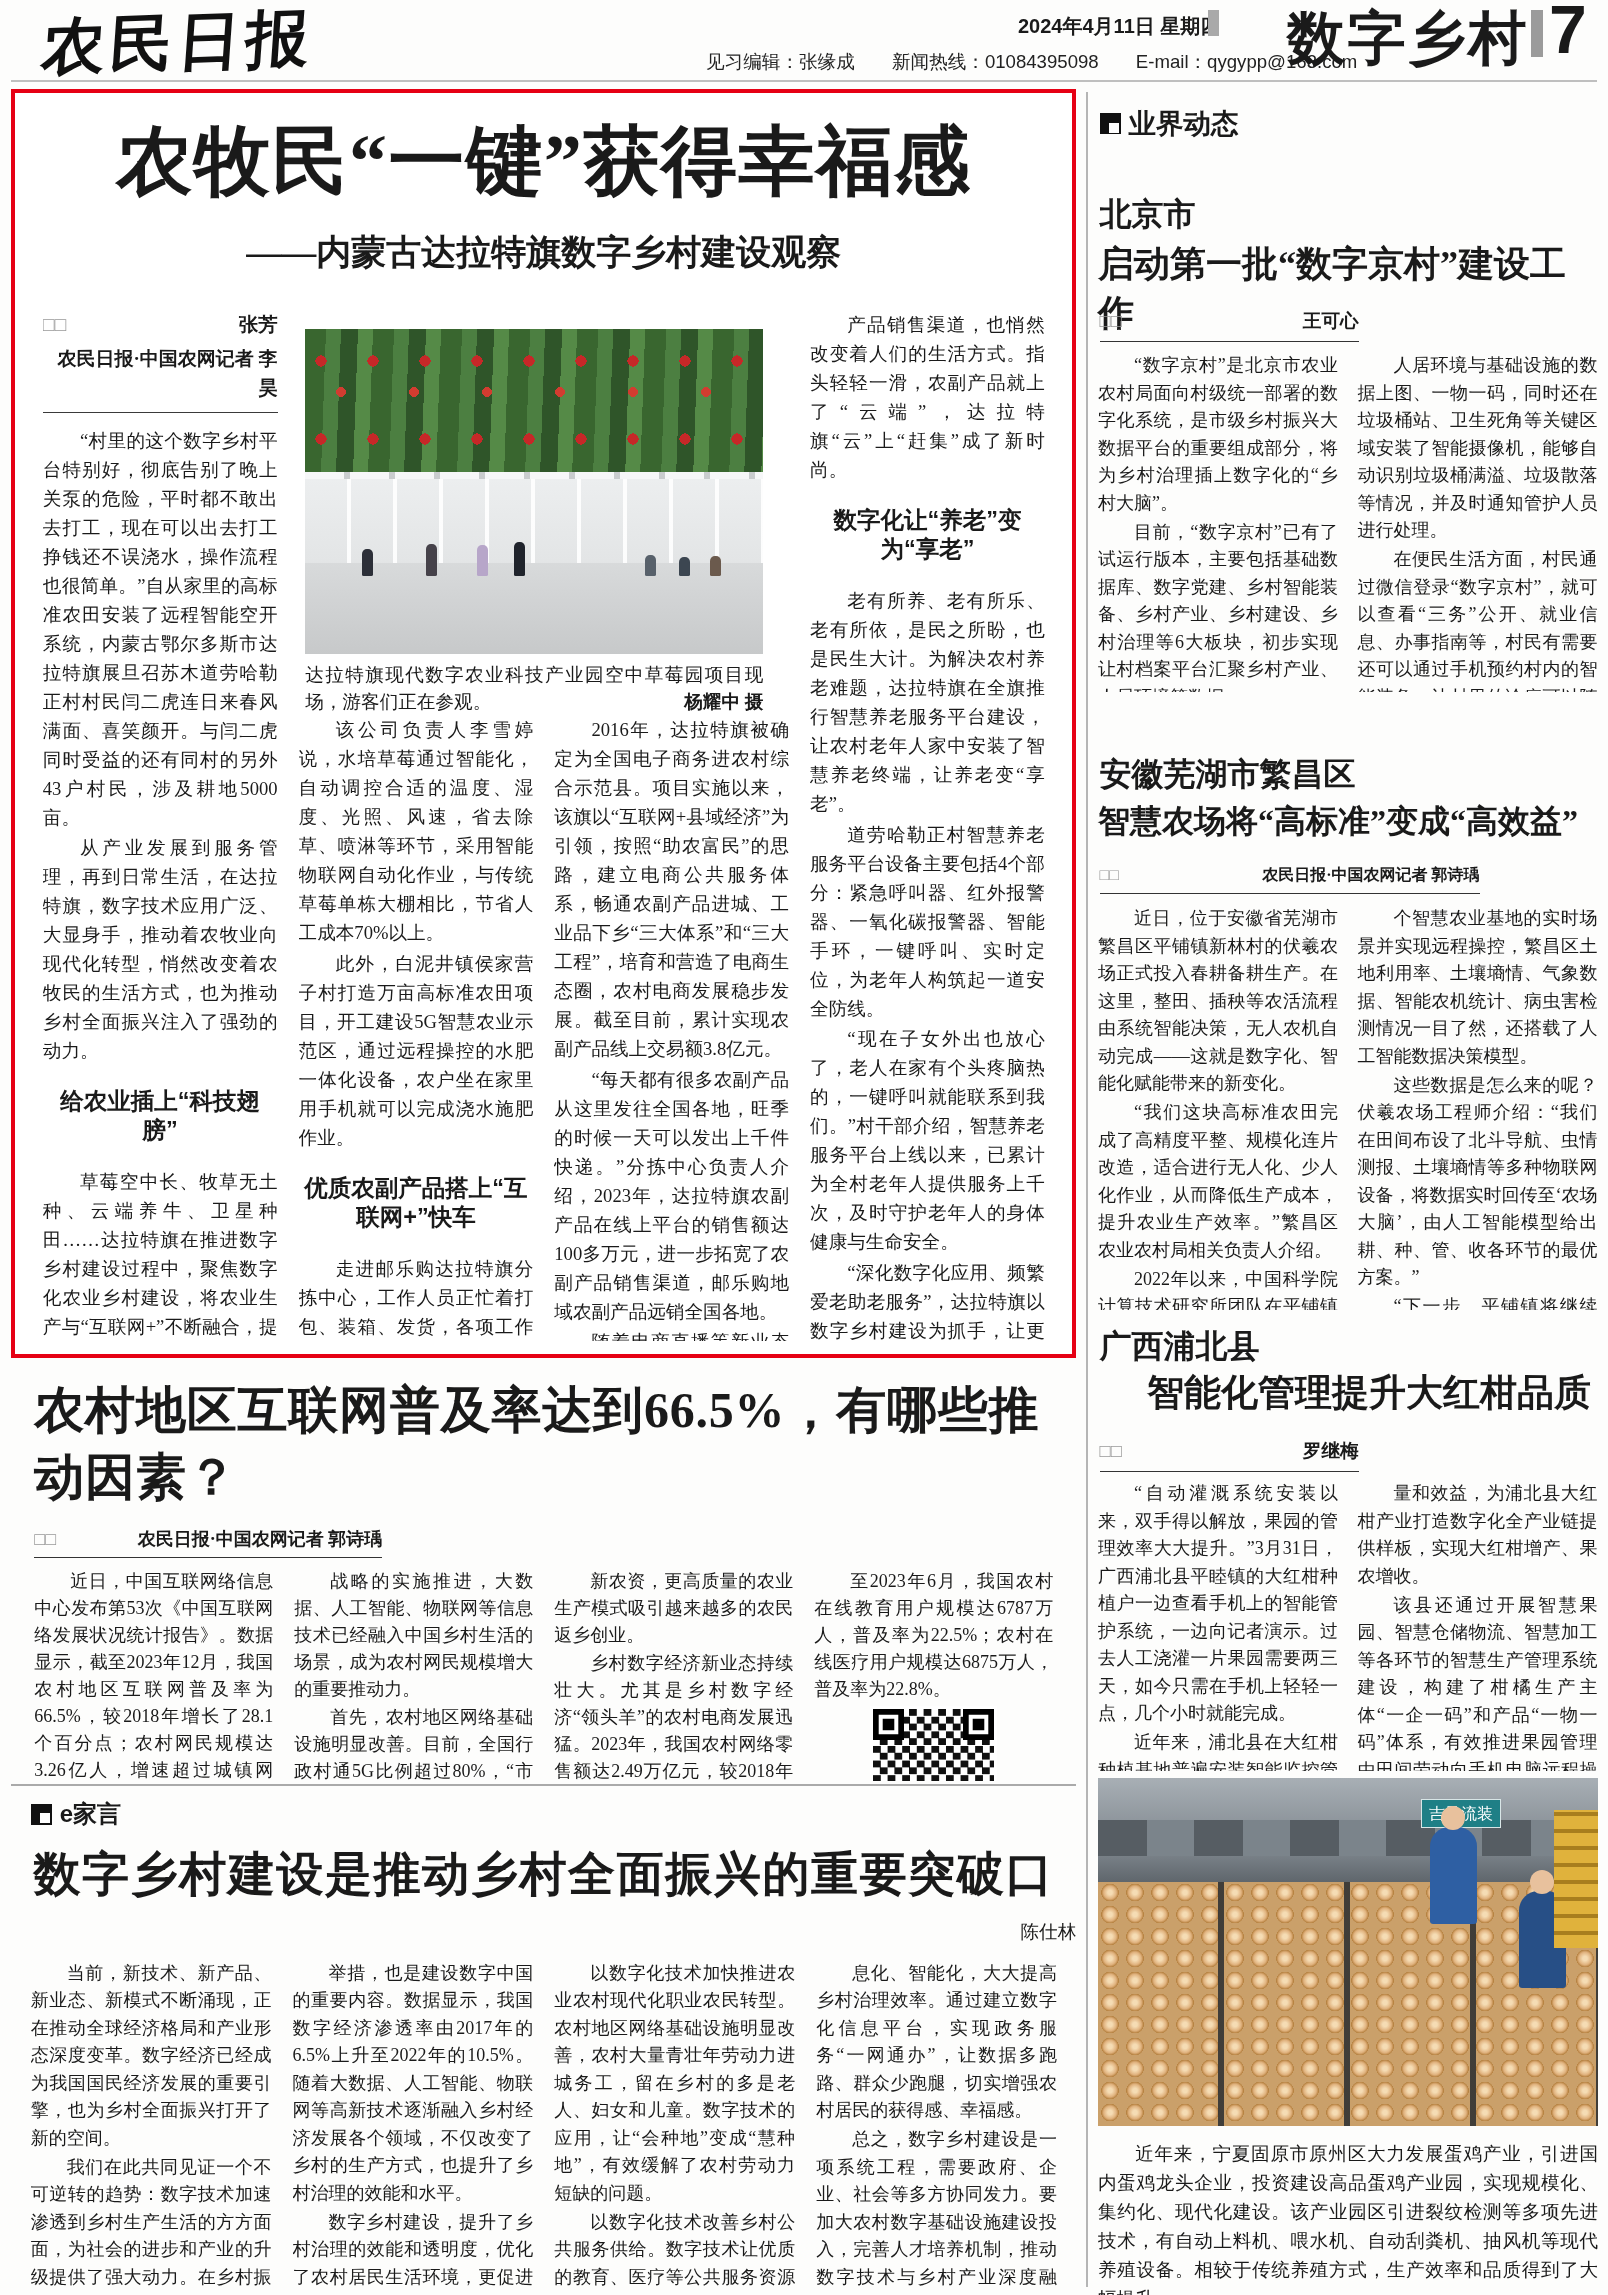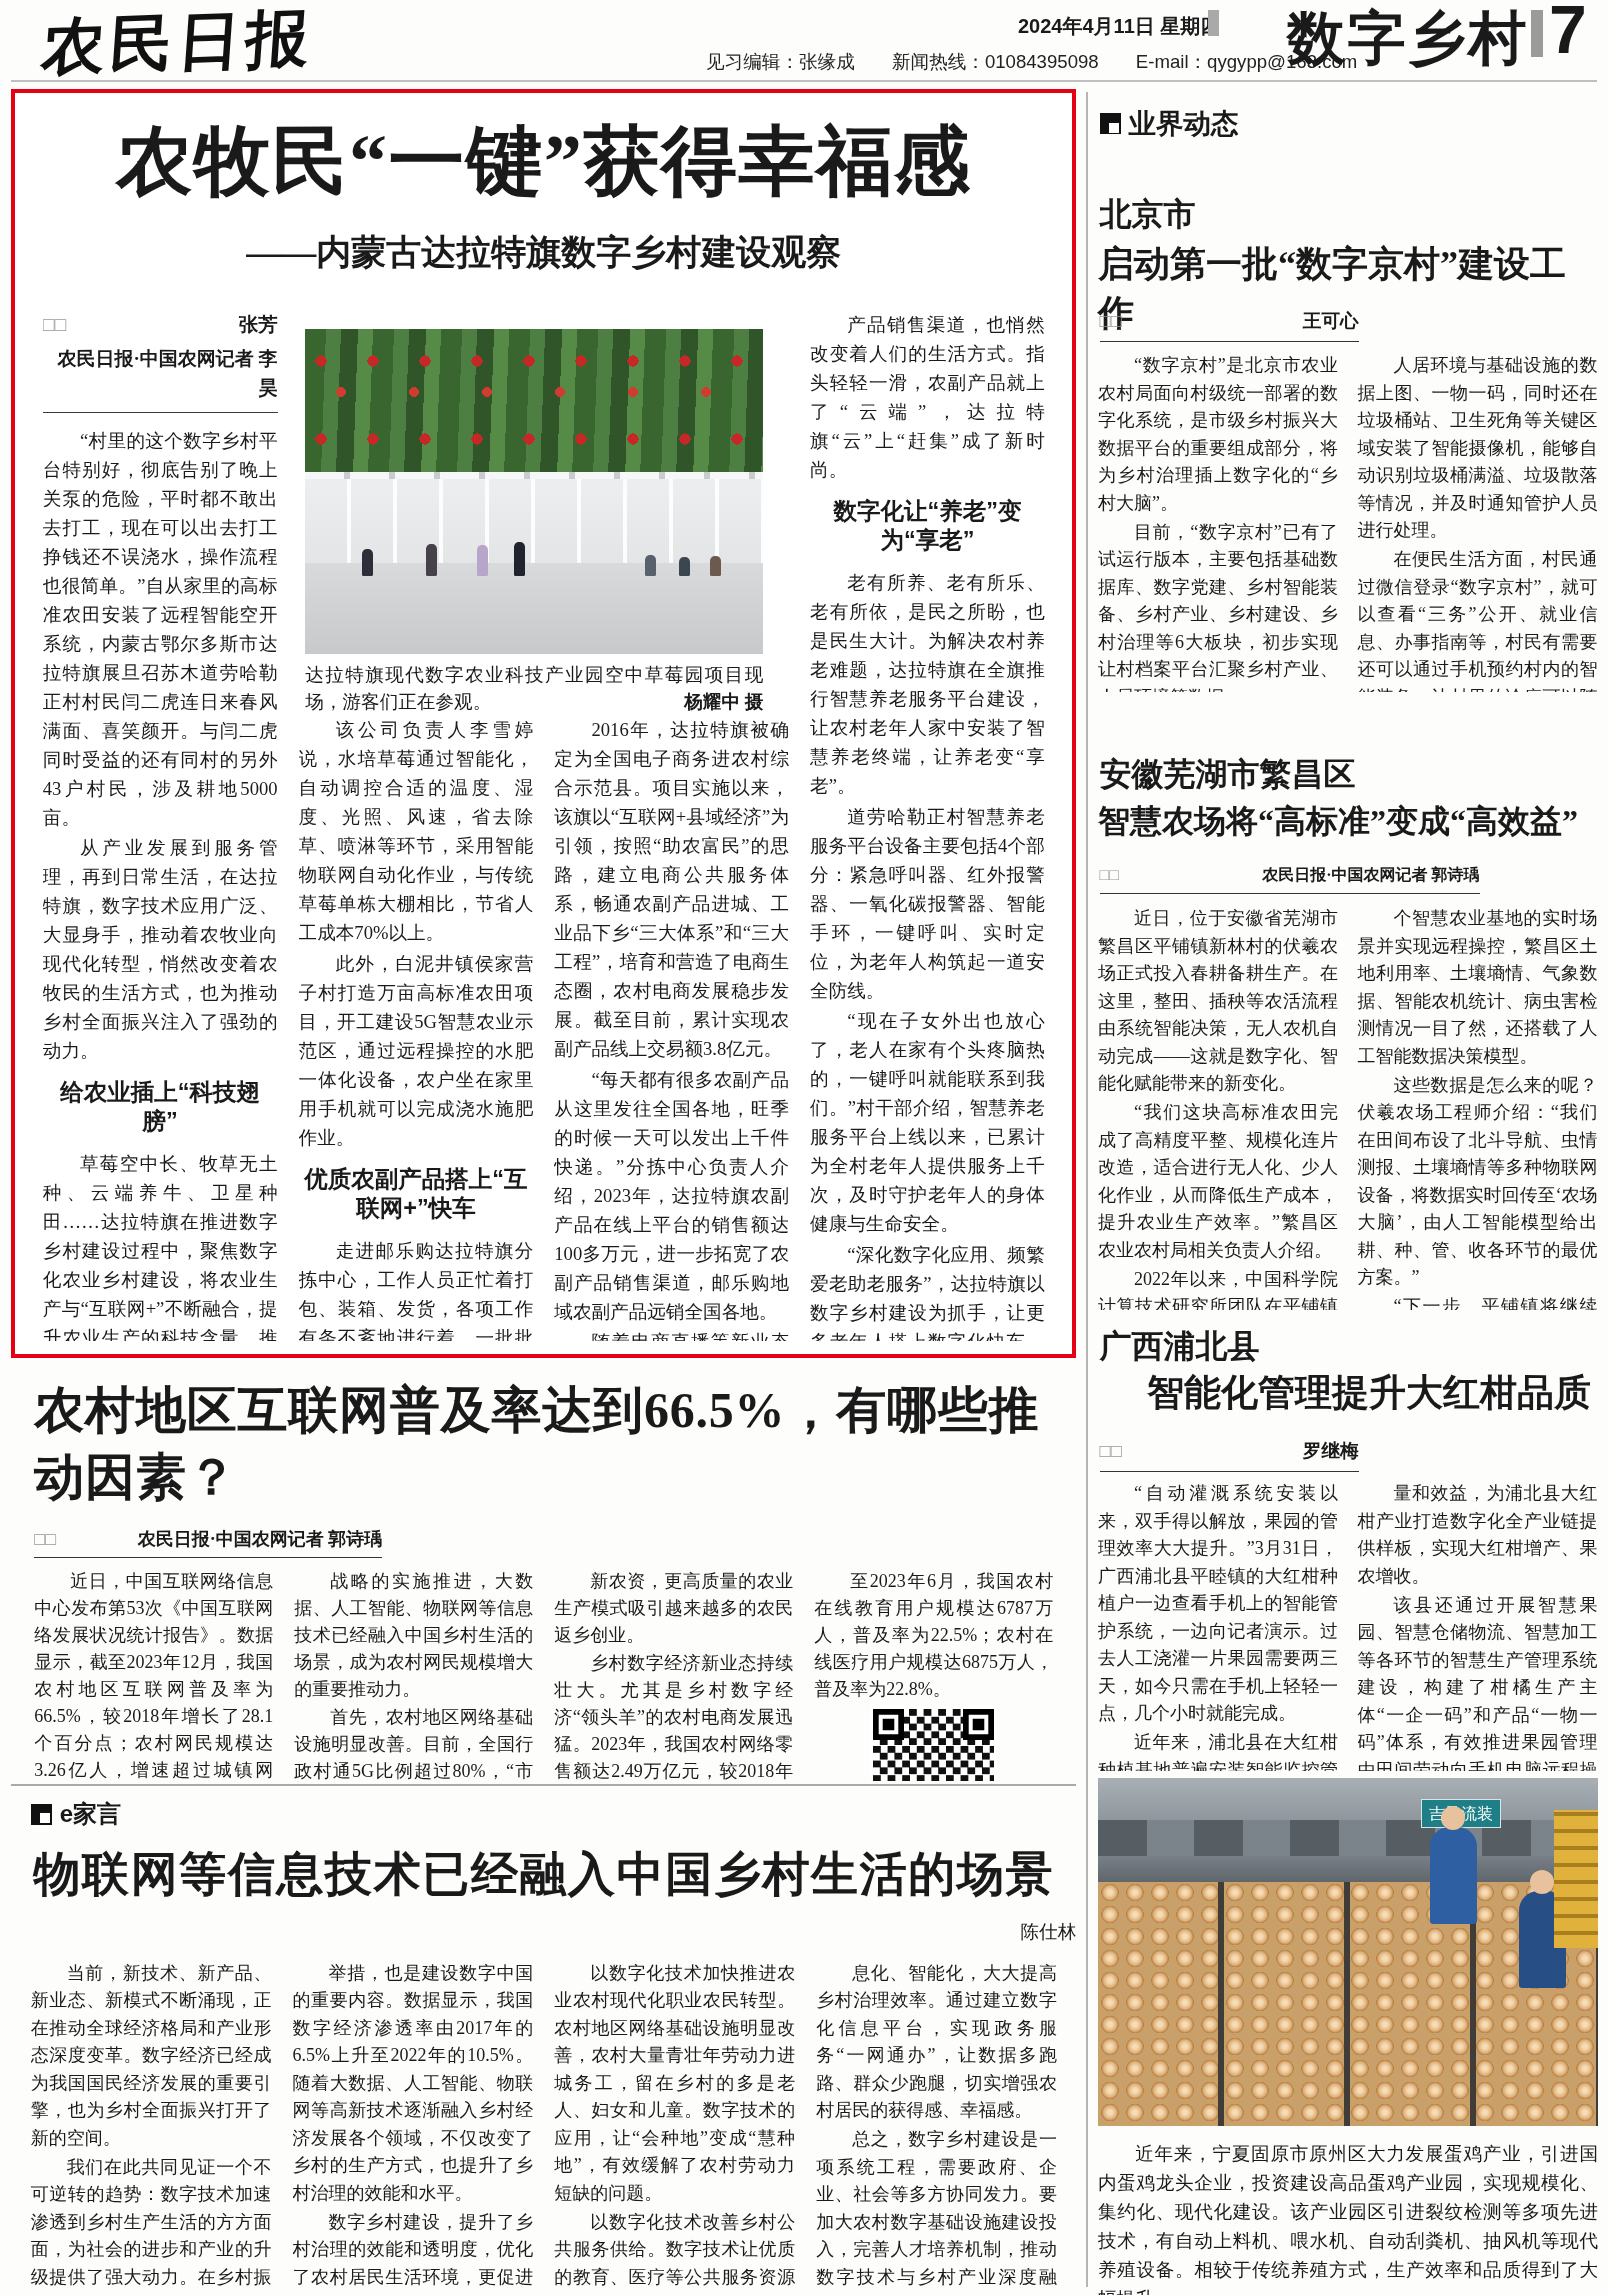--- a/index.html
+++ b/index.html
@@ -24,21 +24,21 @@
   .m-deck{text-align:center;font-size:35px;font-weight:700;margin-top:15px;font-family:"Liberation Serif",serif;}
   .m-cols{position:absolute;left:27.5px;right:27.5px;top:217px;bottom:13px;display:flex;gap:21px;overflow:hidden;}
   .m-col{flex:1;font-size:18.6px;line-height:29px;text-align:justify;overflow:hidden;}
   .m-col p,.ind-col p,.mid-col p,.op-col p{text-indent:2em;margin:0 0 1.6px 0;}
   .spacer{height:405px;}
   .byline{font-family:"Liberation Sans",sans-serif;font-size:19.4px;border-bottom:1.6px solid #3a3a3a;padding-bottom:9.7px;margin-bottom:13px;}
   .byline .row1{display:flex;justify-content:space-between;align-items:baseline;}
   .byline .mark{color:#999;}
   .byline .a1{font-weight:700;}
   .byline .row2{text-align:right;font-weight:700;margin-top:4.9px;font-size:19px;font-family:"Liberation Serif",serif;}
-  .subhead{font-family:"Liberation Sans",sans-serif;font-weight:700;font-size:23.5px;text-align:center;margin:13px 0;text-indent:0;}
+  .subhead{font-family:"Liberation Sans",sans-serif;font-weight:700;font-size:23.5px;text-align:center;margin:22px 0;text-indent:0;}
   
   .gh-photo{left:290px;top:236px;width:458px;height:325px;overflow:hidden;background:linear-gradient(#eef1f3 0%,#e9ecee 45%,#dcdedf 70%,#cfd1d2 100%);}
   .gh-foliage{position:absolute;left:0;top:0;right:0;height:46%;
     background-image:
       radial-gradient(circle 5.7px at 16px 32px,#c62828 97%,transparent),
       radial-gradient(circle 4.9px at 36px 63px,#d23c30 97%,transparent),
       repeating-linear-gradient(92deg,#39662f 0 21px,#4c7f41 21px 36px,#2f5529 36px 53px,#558a47 53px 68px);
     background-size:52px 78px,73px 89px,auto;}
   .gh-trough{position:absolute;left:0;right:0;top:44%;height:9.7px;background:repeating-linear-gradient(90deg,#f6f7f8 0 39px,#c9ccce 39px 45px);}
   .gh-frame{position:absolute;left:0;right:0;top:46%;height:28%;background:repeating-linear-gradient(90deg,transparent 0 42px,rgba(255,255,255,.9) 42px 46px),linear-gradient(#eceeef,#e2e4e5);}
@@ -298,21 +298,21 @@
   </div>
 </div>
 
 <div class="abs hdiv"></div>
 
 <div class="abs op">
   <div class="op-tag">
     <span class="corner-ic"></span>
     <span>e家言</span>
   </div>
-  <div class="op-headline">物联网等信息技术已经融入中国乡村生活的场景</div>
+  <div class="op-headline">数字乡村建设是推动乡村全面振兴的重要突破口</div>
   <div class="op-author">陈仕林</div>
   <div class="op-cols">
     <div class="op-col">
         <p>当前，新技术、新产品、新业态、新模式不断涌现，正在推动全球经济格局和产业形态深度变革。数字经济已经成为我国国民经济发展的重要引擎，也为乡村全面振兴打开了新的空间。</p>
         <p>我们在此共同见证一个不可逆转的趋势：数字技术加速渗透到乡村生产生活的方方面面，为社会的进步和产业的升级提供了强大动力。在乡村振兴战略的背景下，数字乡村建设已经成为推动农业农村现代化的重要抓手，为城乡融合发展、乡村治理现代化注入源源不断的活力。</p>
       </div>
     <div class="op-col">
         <p>举措，也是建设数字中国的重要内容。数据显示，我国数字经济渗透率由2017年的6.5%上升至2022年的10.5%。随着大数据、人工智能、物联网等高新技术逐渐融入乡村经济发展各个领域，不仅改变了乡村的生产方式，也提升了乡村治理的效能和水平。</p>
         <p>数字乡村建设，提升了乡村治理的效能和透明度，优化了农村居民生活环境，更促进了农村电商等新业态的加速发展，带动增加了产业效益和农民收入，为乡村的全面振兴提供强劲动能。</p>
       </div>

